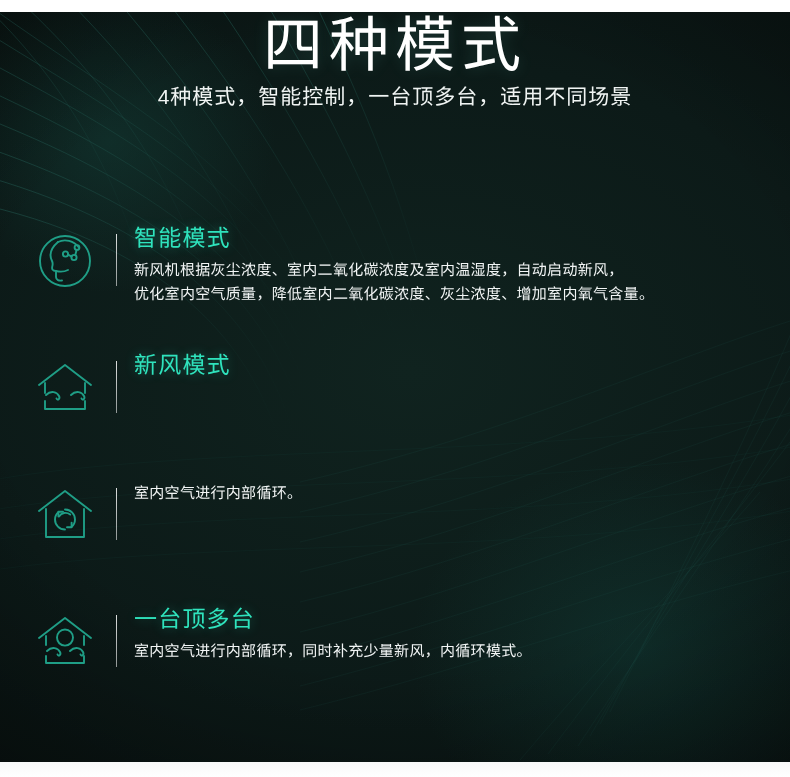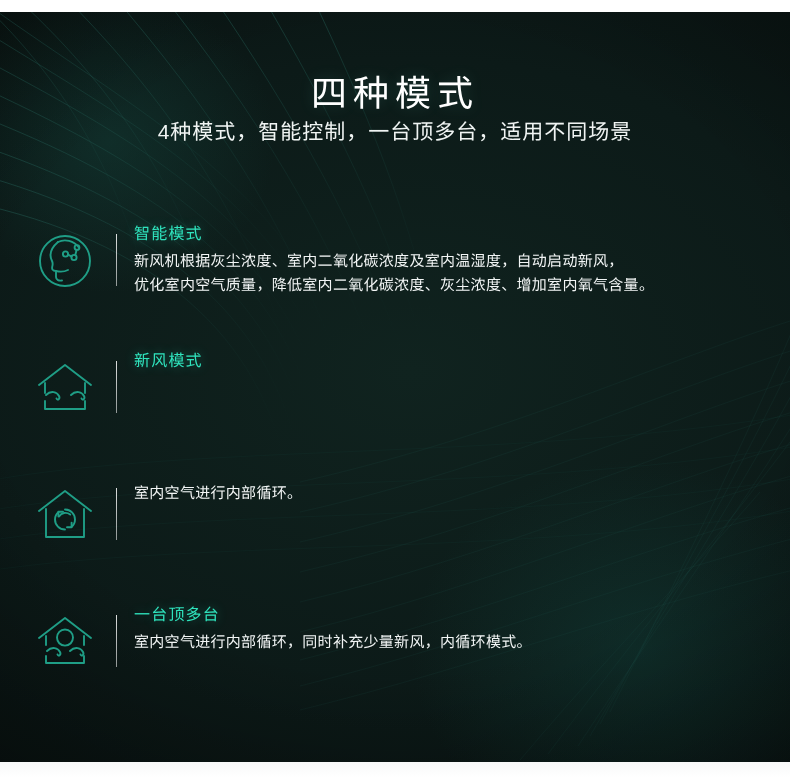--- a/index.html
+++ b/index.html
@@ -48,23 +48,22 @@
   .vignette {
     position:absolute; inset:0;
     background:radial-gradient(120% 100% at 50% 45%, rgba(0,0,0,0) 42%, rgba(0,0,0,.55) 100%);
     pointer-events:none;
   }
 
   
   .header { position:absolute; left:0; top:0; width:790px; text-align:center; }
 
   .page-title {
-    margin-top:62px;
     color:#ffffff;
-    font-size:36px;
+    font-size:60px;
     line-height:1.12;
     letter-spacing:6px;
     font-weight:400;
     text-shadow:0 0 16px rgba(120,230,210,.16);
     text-align:center;
   }
 
   .page-subtitle {
     margin-top:4px;
     color:#f0f4f3;
@@ -107,21 +106,21 @@
 
   .mode-text {
     flex:1 1 auto;
     padding-left:17px;
     margin-top:11px;
     min-width:0;
   }
 
   .mode-title {
     color:#2fe3bd;
-    font-size:16px;
+    font-size:23px;
     line-height:1.35;
     letter-spacing:1.2px;
     font-weight:400;
     text-shadow:0 0 12px rgba(47,227,189,.30);
   }
 
   .mode-desc {
     margin-top:4px;
     color:#f2f5f5;
     font-size:15px;

